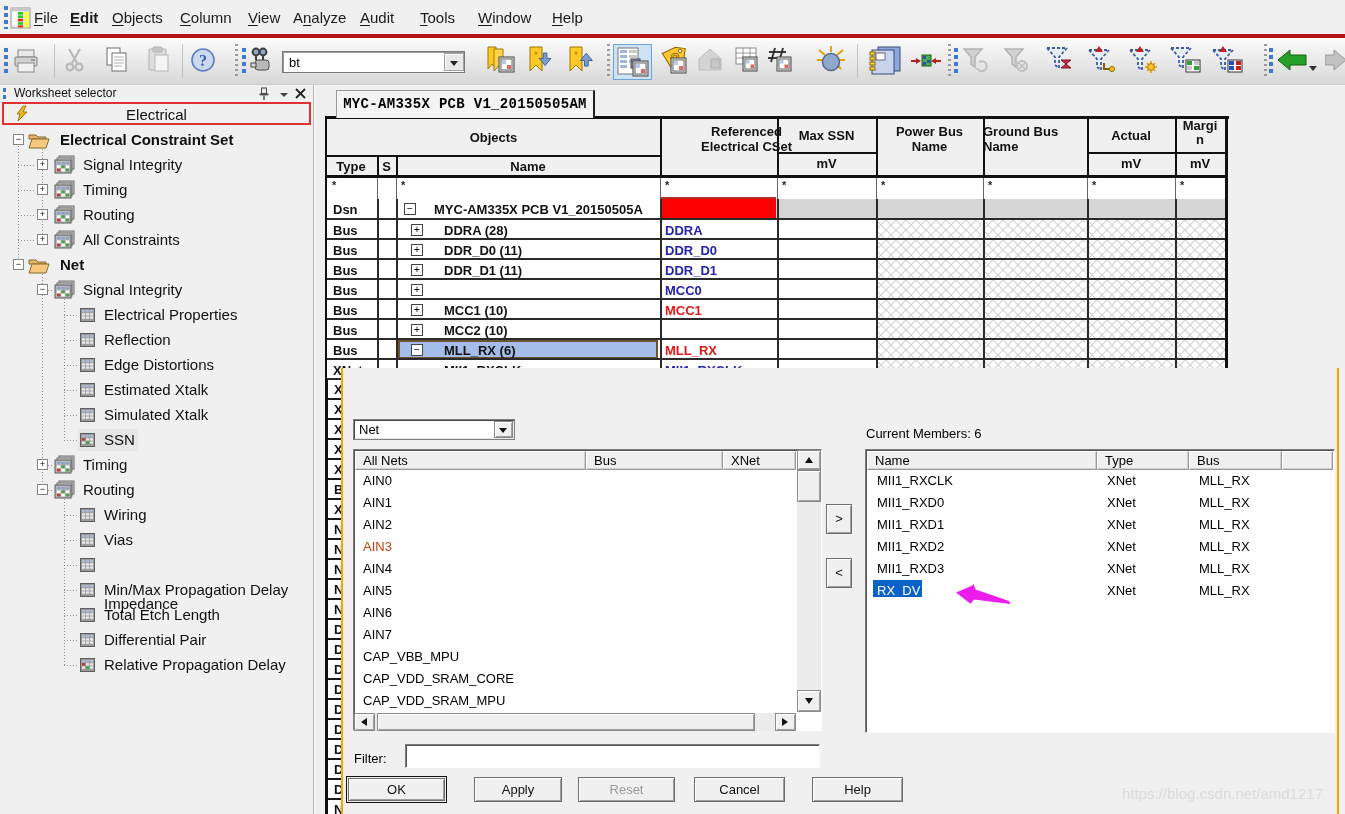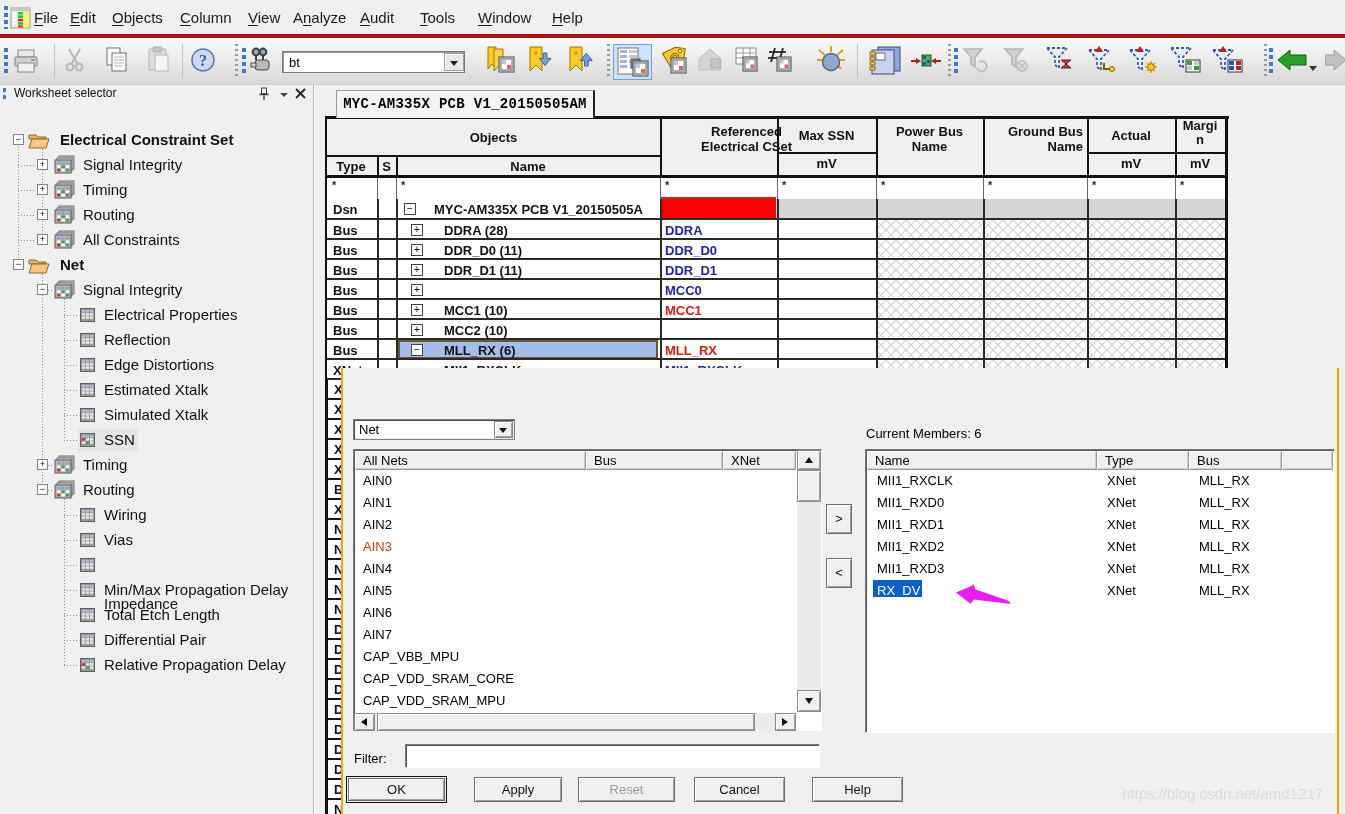--- a/index.html
+++ b/index.html
@@ -60,21 +60,21 @@
         <rect x="8" y="15.2" width="5" height="2.6" fill="#22cc22"></rect>
         <rect x="8" y="18.4" width="5" height="2" fill="#ee2222"></rect>
       <rect x="14" y="5" width="5" height="2.6" fill="#ffff33"></rect>
         <rect x="14" y="8.4" width="5" height="2.6" fill="#ffff33"></rect>
         <rect x="14" y="11.8" width="5" height="2.6" fill="#ffff33"></rect>
         <rect x="14" y="15.2" width="5" height="2.6" fill="#ffff33"></rect>
         <rect x="14" y="18.4" width="5" height="2" fill="#ffff33"></rect>
     </g>
   </svg>
   <div class="mitem" style="left:34px;"><u>F</u>ile</div>
-  <div class="mitem" style="left:70px;"><u>E</u>dit</div>
+  <div class="mitem" style="left:70px;font-weight:bold;"><u>E</u>dit</div>
   <div class="mitem" style="left:112px;"><u>O</u>bjects</div>
   <div class="mitem" style="left:180px;"><u>C</u>olumn</div>
   <div class="mitem" style="left:248px;"><u>V</u>iew</div>
   <div class="mitem" style="left:293px;">A<u>n</u>alyze</div>
   <div class="mitem" style="left:360px;"><u>A</u>udit</div>
   <div class="mitem" style="left:420px;"><u>T</u>ools</div>
   <div class="mitem" style="left:478px;"><u>W</u>indow</div>
   <div class="mitem" style="left:552px;"><u>H</u>elp</div>
 </div>
 <div class="abs" id="redline"></div>
@@ -338,20 +338,26 @@
       <rect x="1.5" y="6.5" width="9" height="1.8" fill="#4a4a4a"></rect>
       <line x1="6" y1="8.3" x2="6" y2="13" stroke="#4a4a4a" stroke-width="1.4"></line>
     </svg>
     <div class="arr" style="left:280px;top:8px;border-left:4px solid transparent;border-right:4px solid transparent;border-top:4px solid #444;"></div>
     <svg class="abs" style="left:295px;top:3px;" width="11" height="11" viewBox="0 0 11 11">
         <g stroke="#222" stroke-width="1.8">
           <line x1="1" y1="1" x2="10" y2="10"></line>
           <line x1="10" y1="1" x2="1" y2="10"></line>
         </g>
       </svg>
+  </div>
+  <div id="ebox">
+    <svg class="abs" style="left:10px;top:1px;" width="16" height="17" viewBox="0 0 16 17">
+      <path d="M9 1 L3 9 h3 l-2 7 l9 -9 h-4 l3 -6 z" fill="#f0b418" stroke="#8a6a00" stroke-width="0.8"></path>
+    </svg>
+    <div class="t">Electrical</div>
   </div>
 
   <div class="dotv" style="left:18px;top:61px;height:120px;"></div>
   <div class="dotv" style="left:42px;top:64px;height:92px;"></div>
   <div class="dotv" style="left:42px;top:189px;height:217px;"></div>
   <div class="dotv" style="left:64px;top:214px;height:142px;"></div>
   <div class="dotv" style="left:64px;top:414px;height:167px;"></div>
   <div class="doth" style="left:18px;top:80px;width:18px;"></div>
   <div class="doth" style="left:18px;top:105px;width:18px;"></div>
   <div class="doth" style="left:18px;top:130px;width:18px;"></div>
@@ -554,21 +560,21 @@
     <div class="" style="position:absolute;left:772px;top:31px;width:2px;height:59px;background:#111;"></div>
     <div class="" style="position:absolute;left:860px;top:31px;width:2px;height:59px;background:#111;"></div>
     <div class="" style="position:absolute;left:12px;top:45px;width:333px;font-weight:bold;font-size:13px;color:#111;text-align:center;">Objects</div>
     <div class="" style="position:absolute;left:10px;top:74px;width:52px;font-weight:bold;font-size:13px;color:#111;text-align:center;">Type</div>
     <div class="" style="position:absolute;left:62px;top:74px;width:19px;font-weight:bold;font-size:13px;color:#111;text-align:center;">S</div>
     <div class="" style="position:absolute;left:81px;top:74px;width:264px;font-weight:bold;font-size:13px;color:#111;text-align:center;">Name</div>
     <div class="" style="position:absolute;left:345px;top:39px;width:117px;font-weight:bold;font-size:13px;color:#111;text-align:center;margin-left:28px;">Referenced<br>Electrical CSet</div>
     <div class="" style="position:absolute;left:462px;top:43px;width:99px;font-weight:bold;font-size:13px;color:#111;text-align:center;">Max SSN</div>
     <div class="" style="position:absolute;left:462px;top:71px;width:99px;font-weight:bold;font-size:13px;color:#111;text-align:center;">mV</div>
     <div class="" style="position:absolute;left:561px;top:39px;width:107px;font-weight:bold;font-size:13px;color:#111;text-align:center;">Power Bus<br>Name</div>
-    <div class="" style="position:absolute;left:668px;top:39px;width:100px;font-weight:bold;font-size:13px;color:#111;text-align:right;">Ground Bus<br>Name</div>
+    <div class="" style="position:absolute;left:668px;top:39px;width:100px;font-weight:bold;font-size:13px;color:#111;text-align:left;">Ground Bus<br>Name</div>
     <div class="" style="position:absolute;left:772px;top:43px;width:88px;font-weight:bold;font-size:13px;color:#111;text-align:center;">Actual</div>
     <div class="" style="position:absolute;left:772px;top:71px;width:88px;font-weight:bold;font-size:13px;color:#111;text-align:center;">mV</div>
     <div class="" style="position:absolute;left:860px;top:34px;width:50px;font-weight:bold;font-size:13px;color:#111;text-align:center;line-height:14px;">Margi<br>n</div>
     <div class="" style="position:absolute;left:860px;top:71px;width:50px;font-weight:bold;font-size:13px;color:#111;text-align:center;">mV</div>
     <div class="" style="position:absolute;left:12px;top:93px;width:898px;height:21px;background:#fff;"></div>
     <div class="" style="position:absolute;left:62px;top:93px;width:1px;height:21px;background:#666;"></div>
     <div class="" style="position:absolute;left:81px;top:93px;width:1px;height:21px;background:#666;"></div>
     <div class="" style="position:absolute;left:345px;top:93px;width:1px;height:21px;background:#666;"></div>
     <div class="" style="position:absolute;left:462px;top:93px;width:1px;height:21px;background:#666;"></div>
     <div class="" style="position:absolute;left:561px;top:93px;width:1px;height:21px;background:#666;"></div>

